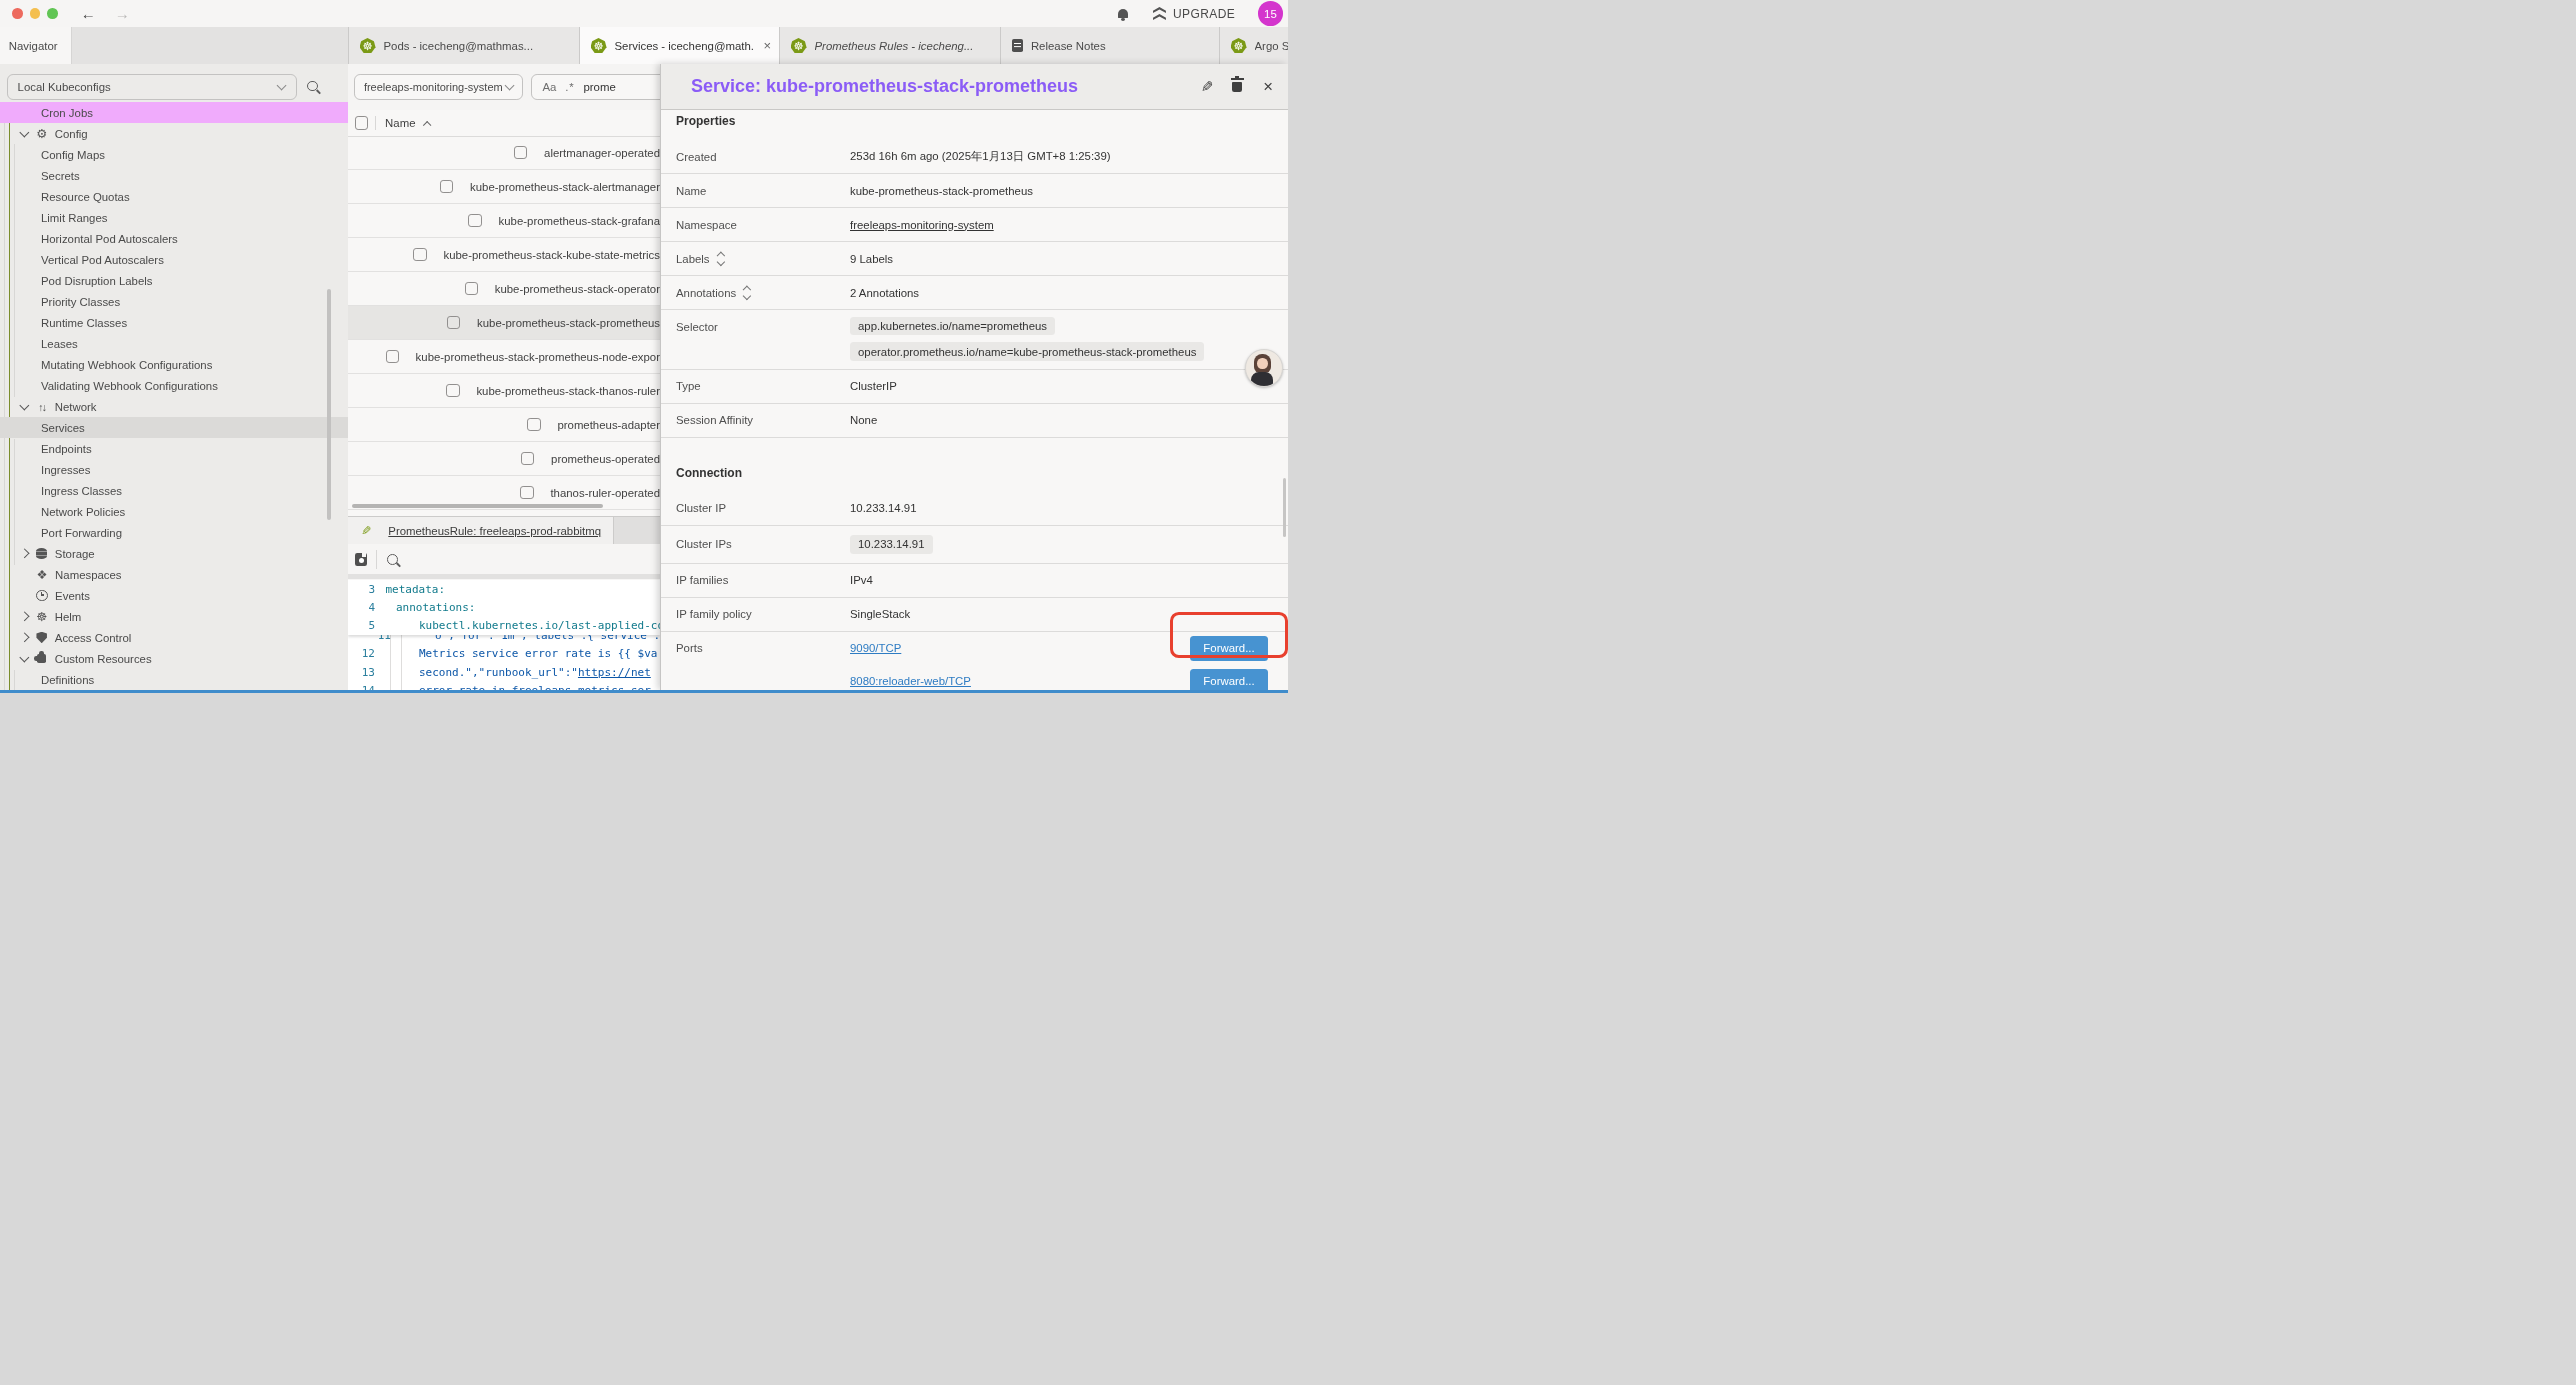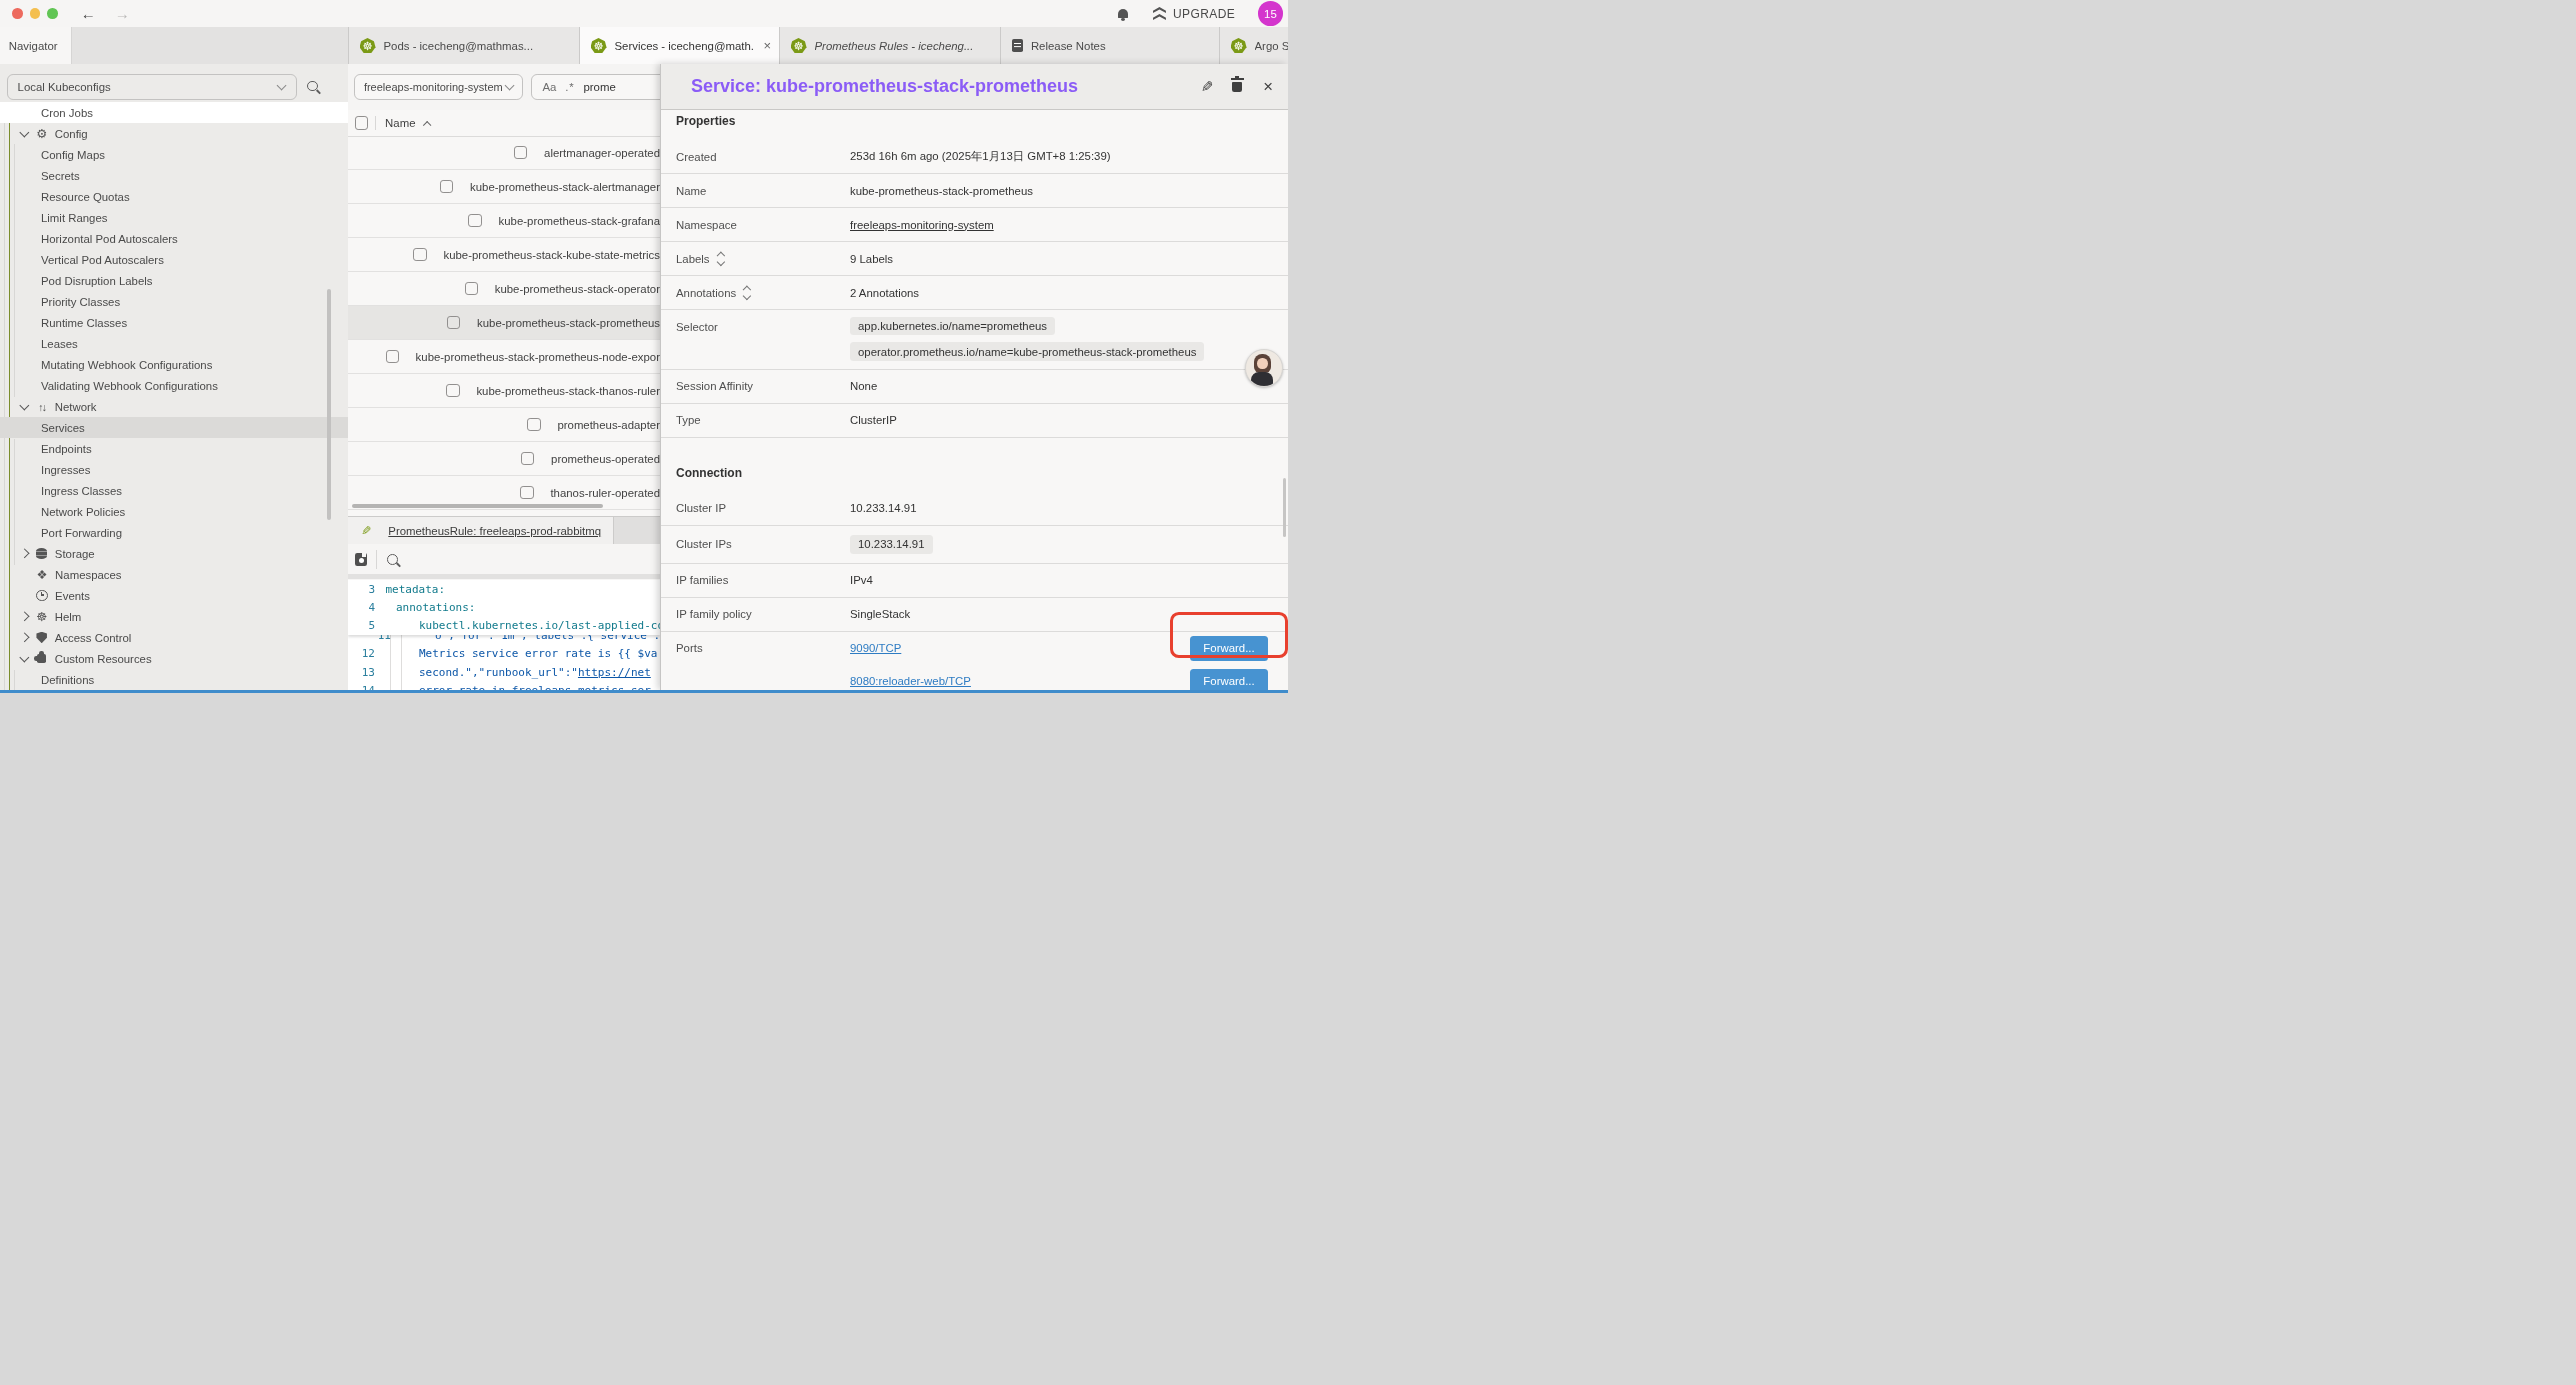--- a/index.html
+++ b/index.html
@@ -54,21 +54,21 @@
   .ti .lbl{white-space:nowrap;color:#4a4a4a;}
   .ti.c .lbl{margin-left:41px;}
   .ti.g .chev{margin-left:21px;}
   .chev{width:5.7px;height:5.7px;border-right:1.4px solid #555;border-bottom:1.4px solid #555;flex:0 0 auto;}
   .chev.d{transform:rotate(45deg);margin-top:-2.6px;}
   .chev.r{transform:rotate(-45deg);}
   .ti .ic{width:14px;display:inline-flex;justify-content:center;align-items:center;margin-left:7px;color:#555;font-size:12.3px;flex:0 0 auto;}
   .ti.g .lbl,.ti.top .lbl{margin-left:6.1px;}
   .ti.top .ic{margin-left:35px;}
   .ti.sel{background:#dbdad8;}
-  .ti.hov{background:#ffffff;}
+  .ti.hov{background:#f0abfc;}
   .clock{width:9.6px;height:9.6px;border:1.4px solid #555;border-radius:50%;position:relative;}
   .clock::before{content:"";position:absolute;left:3.5px;top:1.3px;width:1.3px;height:3.1px;background:#555;}
   .clock::after{content:"";position:absolute;left:4px;top:3.5px;width:3.1px;height:1.3px;background:#555;}
   .dbicon{width:10.5px;height:11.4px;border-radius:5.3px/3.1px;background:linear-gradient(#555 0 3.1px,#999 3.1px 4.4px,#555 4.4px 7px,#999 7px 8.3px,#555 8.3px 11.4px);}
   .shield{width:10.5px;height:11.4px;background:#555;clip-path:polygon(50% 0,100% 16%,100% 52%,50% 100%,0 52%,0 16%);}
   .puzzle{position:relative;width:9.6px;height:9.6px;background:#555;border-radius:1.8px;}
   .puzzle::before{content:"";position:absolute;top:-2.6px;left:2.6px;width:4.4px;height:4.4px;border-radius:50%;background:#555;}
   .puzzle::after{content:"";position:absolute;left:-2.6px;top:2.6px;width:4.4px;height:4.4px;border-radius:50%;background:#555;}
   .helmic{font-size:13px;color:#555;}
   .sb-scroll{position:absolute;left:327px;top:225px;width:4.4px;height:231px;border-radius:2.6px;background:#c2c1c0;}
@@ -473,26 +473,26 @@
       <div class="selrow">
         <div class="inner">
           <span class="pl">Selector</span>
           <span class="chipcol">
             <span class="chip">app.kubernetes.io/name=prometheus</span>
             <span class="chip">operator.prometheus.io/name=kube-prometheus-stack-prometheus</span>
           </span>
         </div>
       </div>
       <div class="prow h38">
+        <span class="pl">Type</span>
+        <span class="pv">ClusterIP</span>
+      </div>
+      <div class="prow h38">
         <span class="pl">Session Affinity</span>
         <span class="pv">None</span>
-      </div>
-      <div class="prow h38">
-        <span class="pl">Type</span>
-        <span class="pv">ClusterIP</span>
       </div>
 
       <div class="gap-sa"></div>
       <div class="sechead" style="padding-bottom:12.3px;">Connection</div>
 
       <div class="prow h38">
         <span class="pl">Cluster IP</span>
         <span class="pv">10.233.14.91</span>
       </div>
       <div class="prow h42">

